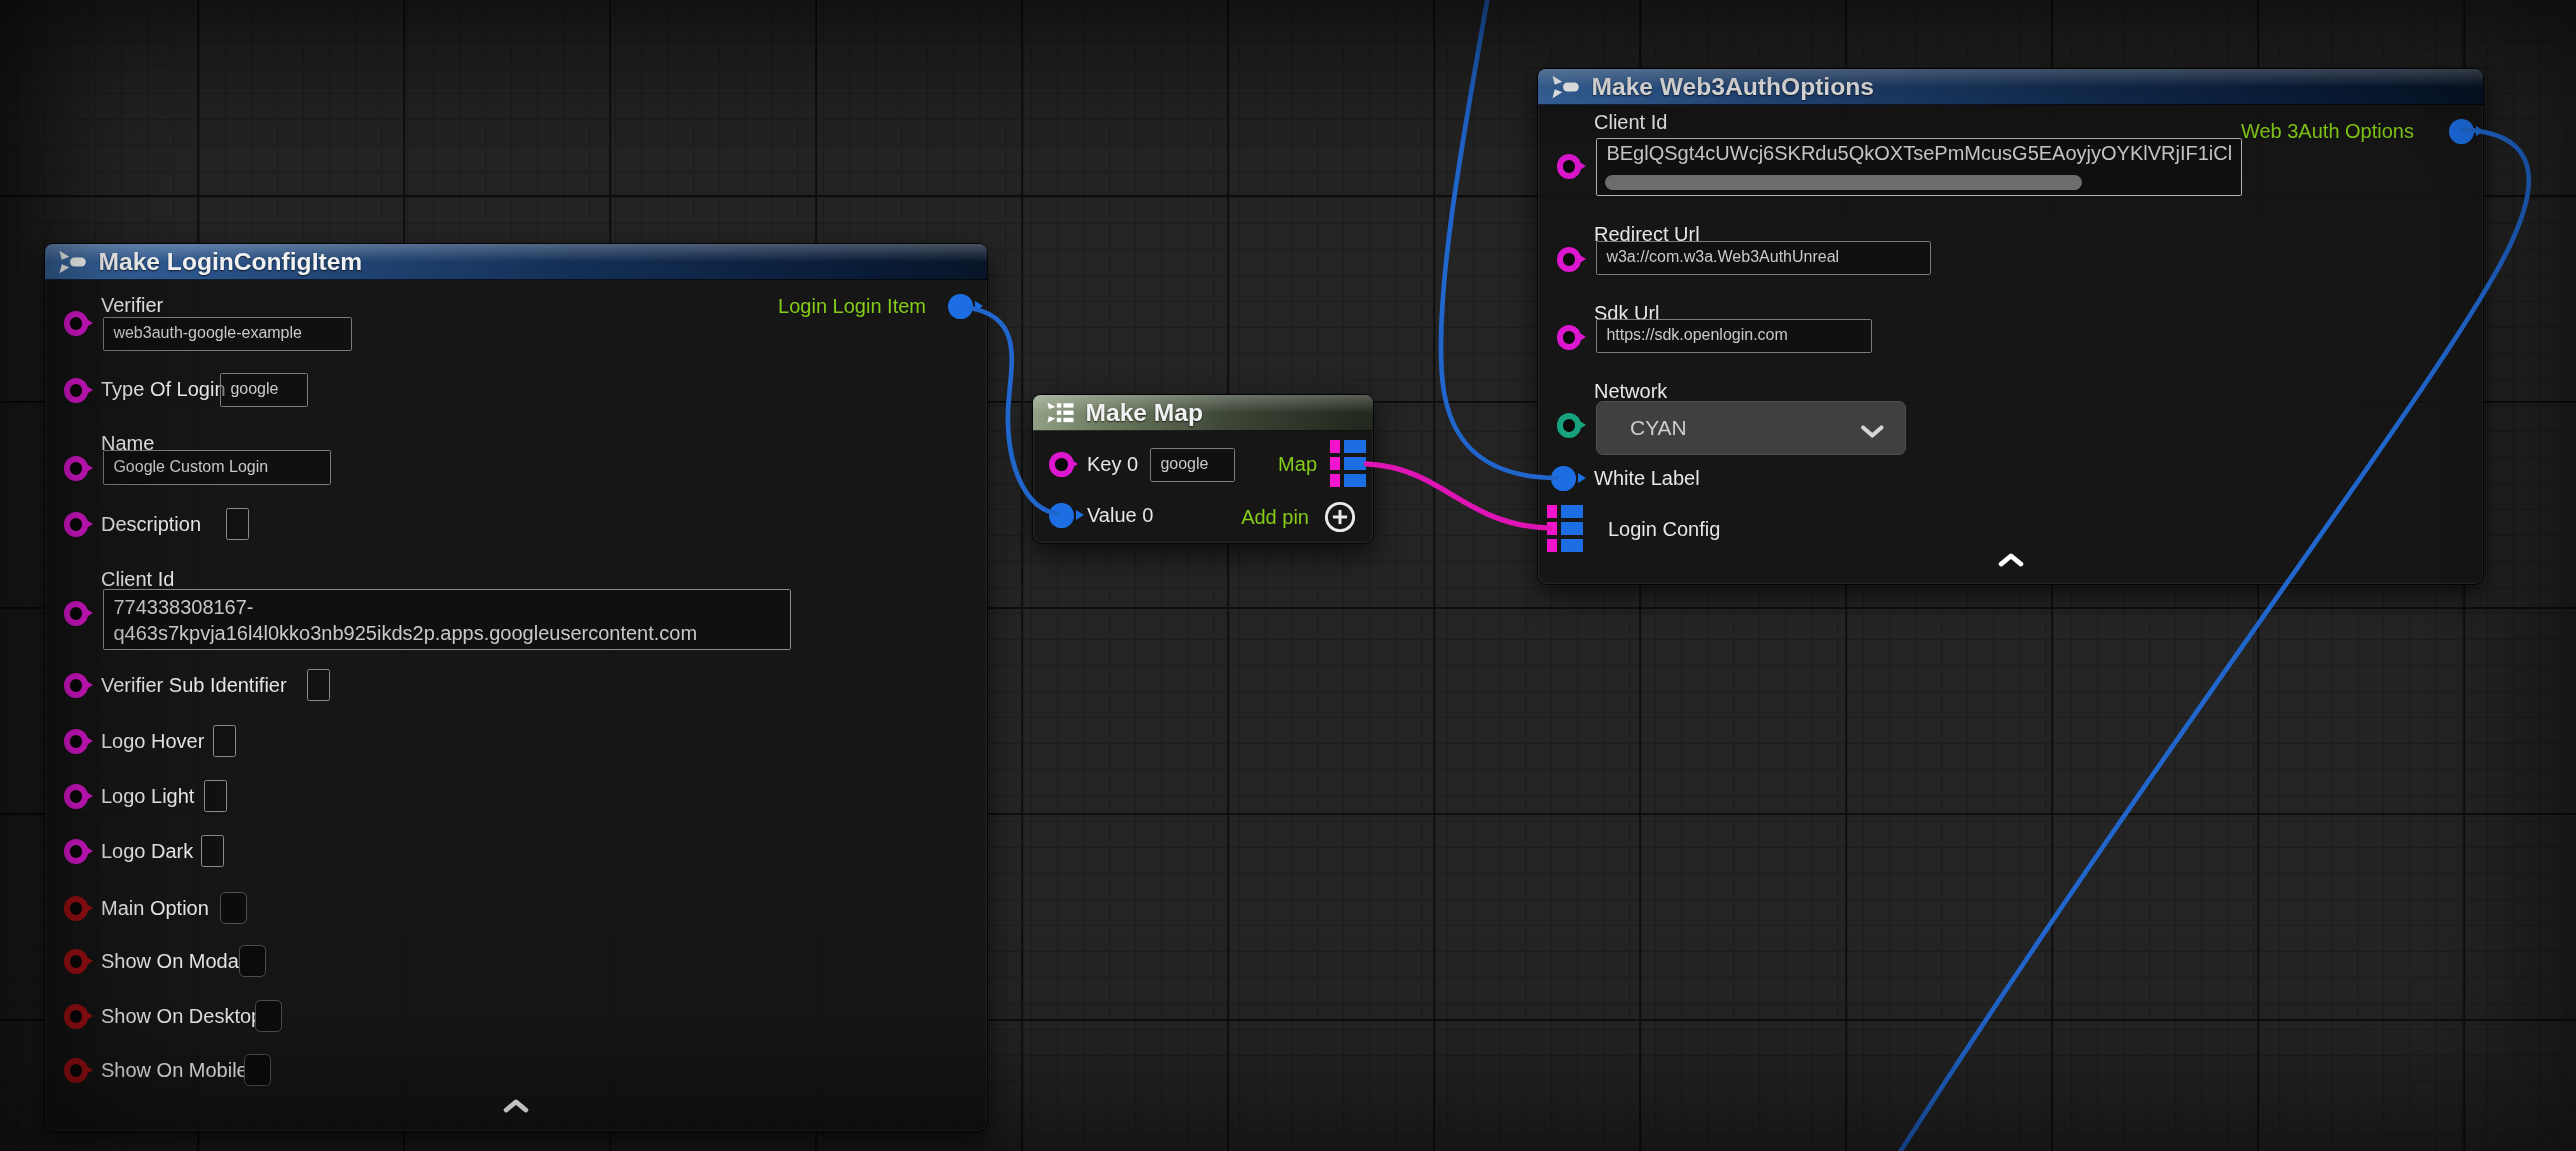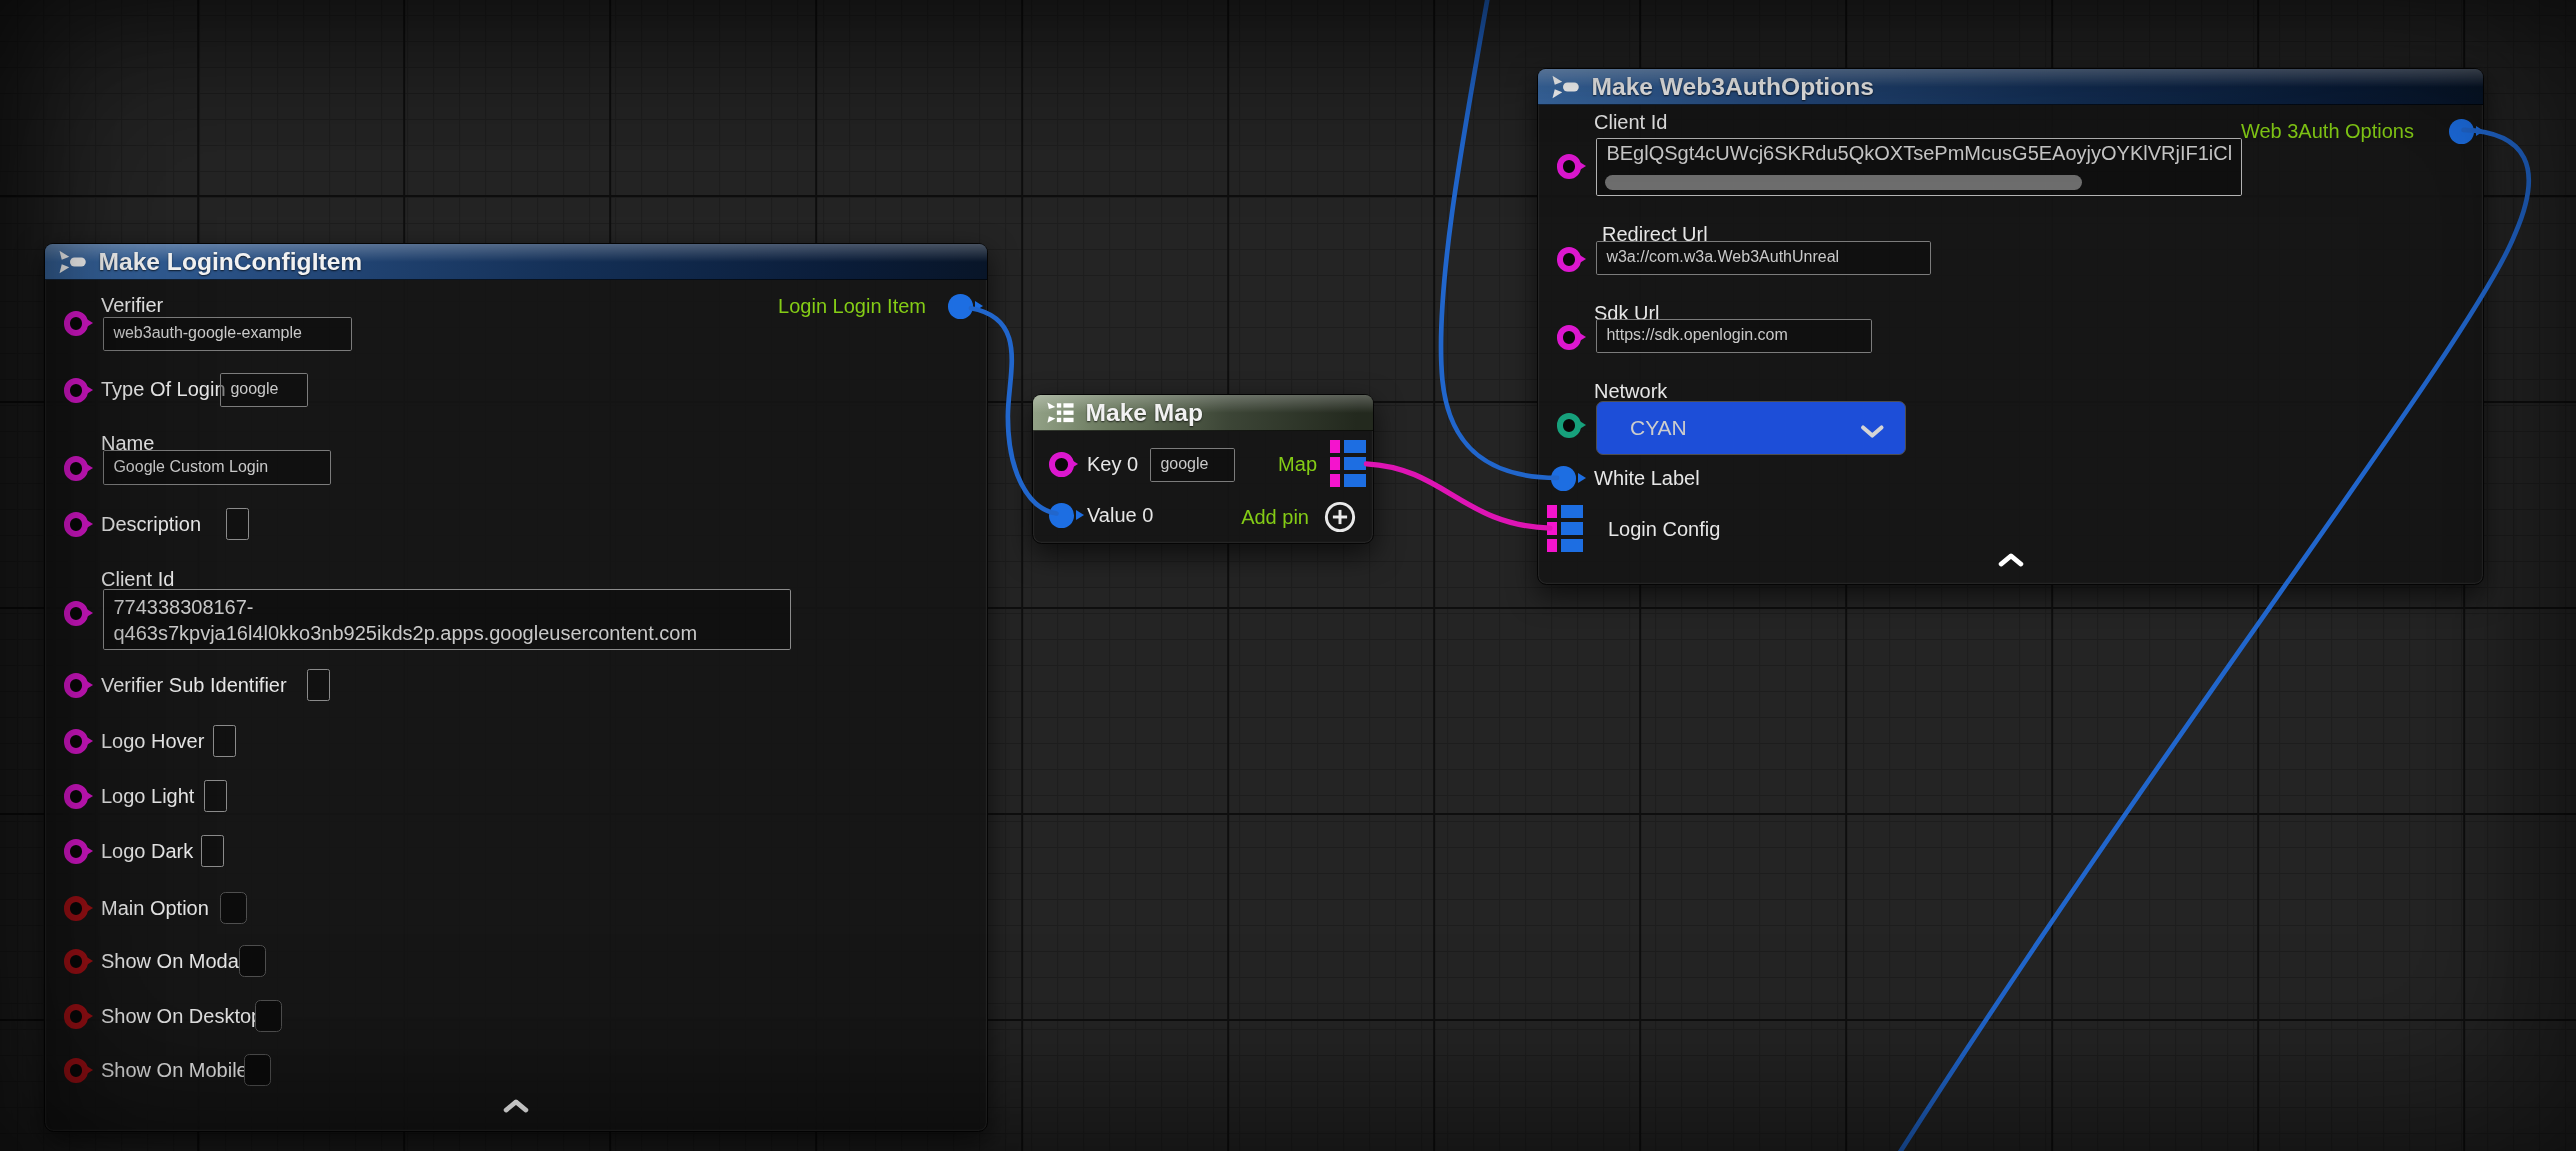--- a/index.html
+++ b/index.html
@@ -37,21 +37,21 @@
   .pin.solid{background:var(--c);}
   .c-str{--c:#dc17cf;} .c-bool{--c:#9e1015;} .c-enum{--c:#17a17c;} .c-struct{--c:#1d6ee2;}
   .tbox{position:absolute;box-sizing:border-box;height:34px;border:1.2px solid #7c7c7c;background:rgba(8,8,8,.45);
     color:#c9c9c9;font-size:16px;line-height:30px;padding:0 9.4px;white-space:nowrap;overflow:hidden;border-radius:1.8px;}
   .ebox{position:absolute;box-sizing:border-box;width:23.4px;height:32px;border:1.2px solid #8b8b8b;
     background:rgba(8,8,8,.35);border-radius:2.3px;}
   .cbox{position:absolute;box-sizing:border-box;width:27px;height:32px;border:1.2px solid #4f4f4f;
     background:#0c0c0c;border-radius:5.3px;}
   .bigbox{position:absolute;box-sizing:border-box;border:1.2px solid #8b8b8b;background:rgba(8,8,8,.45);
     color:#c9c9c9;font-size:20px;line-height:26px;padding:3.5px 9.4px;border-radius:1.8px;overflow:hidden;}
-  .dropdown{position:absolute;box-sizing:border-box;border:1.2px solid #4e4e4e;background:#1d4ed8;
+  .dropdown{position:absolute;box-sizing:border-box;border:1.2px solid #4e4e4e;background:#404040;
     color:#cdcdcd;font-size:21px;border-radius:7px;display:flex;align-items:center;}
   .grid-icon{position:absolute;display:flex;flex-direction:column;gap:4.1px;}
   .grid-icon .r{display:flex;gap:4.1px;}
   .grid-icon .k{width:10px;height:13px;background:#f414cd;}
   .grid-icon .v{width:21.6px;height:13px;background:#1d6ee2;}
   .chev{position:absolute;}
   .addpin-icon{position:absolute;}
   .wires{position:absolute;inset:0;z-index:9;pointer-events:none;}
   .scrollbar{position:absolute;left:8.2px;bottom:4.7px;height:15px;width:74%;background:#6e6e6e;border-radius:7.6px;}
 </style>
@@ -210,21 +210,21 @@
     <span class="rlab" style="right:69px;top:50px">Web 3Auth Options</span>
     <span class="pin solid c-struct" style="left:911px;top:50px"></span>
 
     <span class="lab" style="left:56px;top:41px">Client Id</span>
     <span class="pin ring c-str" style="left:18.7px;top:85px"></span>
     <div class="bigbox" style="left:58px;top:69px;width:646px;height:58px;border-color:#b5b5b5;padding-top:1.2px">
       <span>BEglQSgt4cUWcj6SKRdu5QkOXTsePmMcusG5EAoyjyOYKlVRjIF1iCl</span>
       <div class="scrollbar"></div>
     </div>
 
-    <span class="lab" style="left:64px;top:153px">Redirect Url</span>
+    <span class="lab" style="left:56px;top:153px">Redirect Url</span>
     <span class="pin ring c-str" style="left:18.7px;top:178px"></span>
     <div class="tbox" style="left:58px;top:172px;width:335px">
       <span>w3a://com.w3a.Web3AuthUnreal</span>
     </div>
 
     <span class="lab" style="left:56px;top:232px">Sdk Url</span>
     <span class="pin ring c-str" style="left:18.7px;top:256px"></span>
     <div class="tbox" style="left:58px;top:250px;width:276px">
       <span>https://sdk.openlogin.com</span>
     </div>

